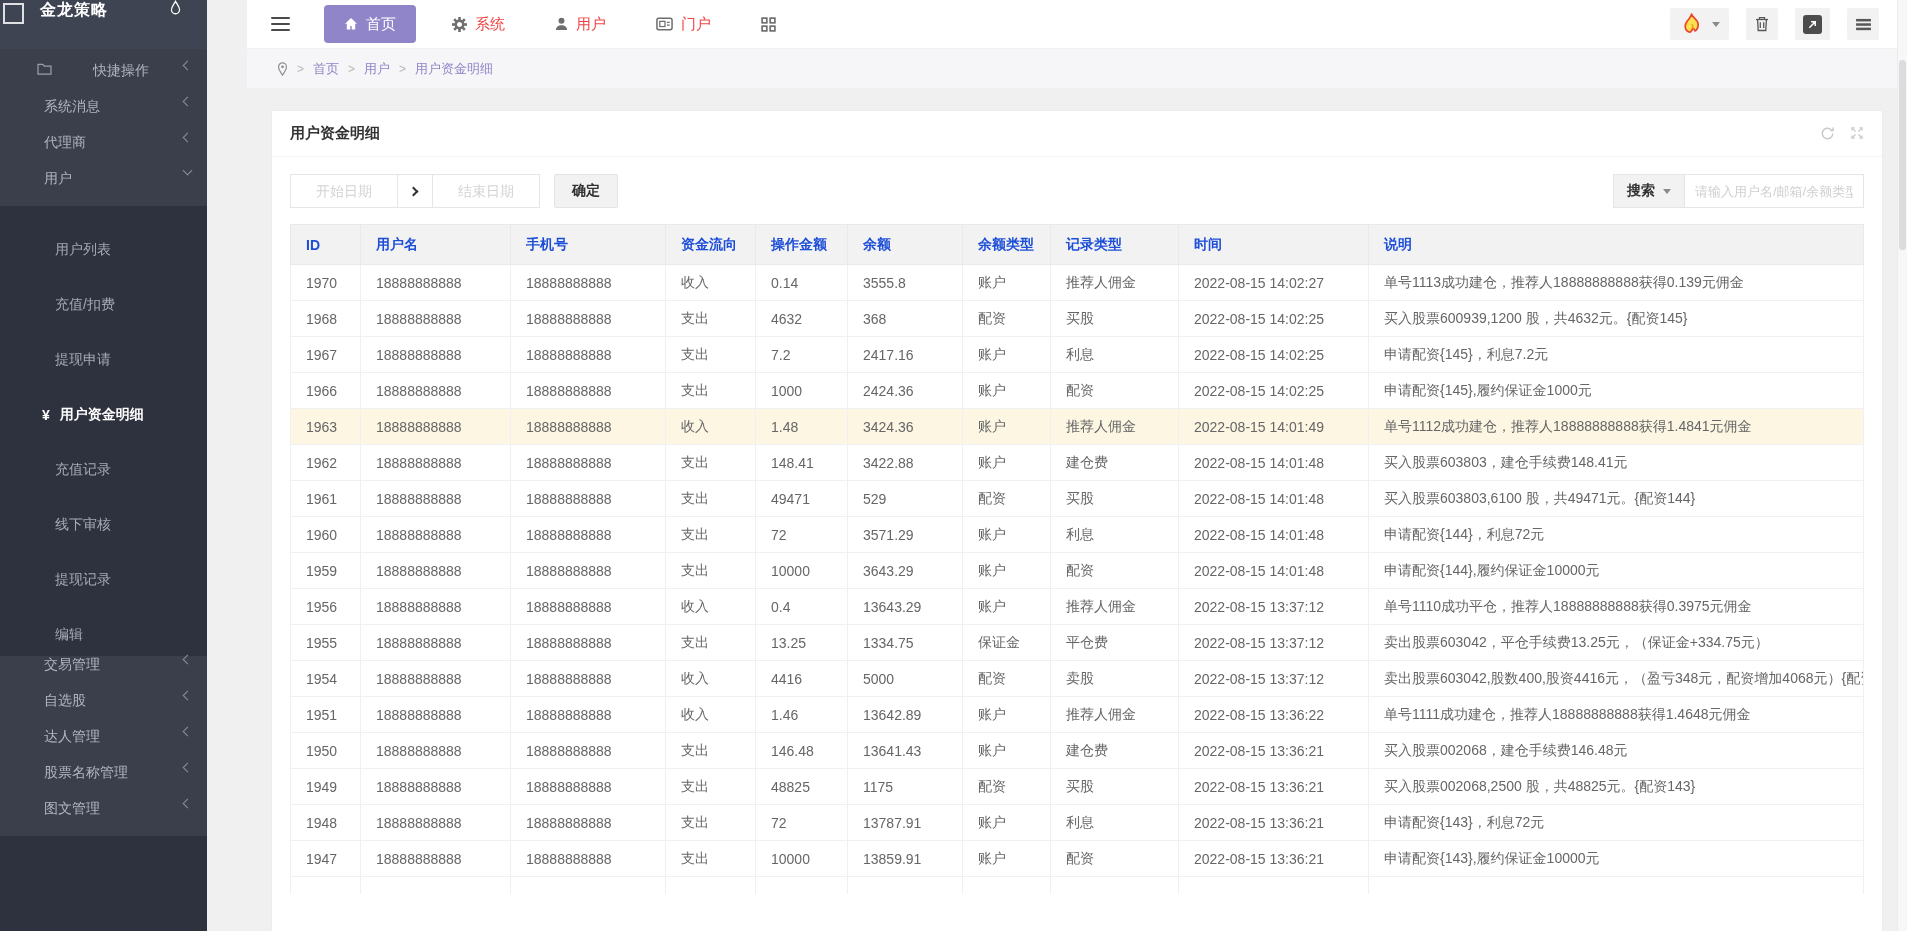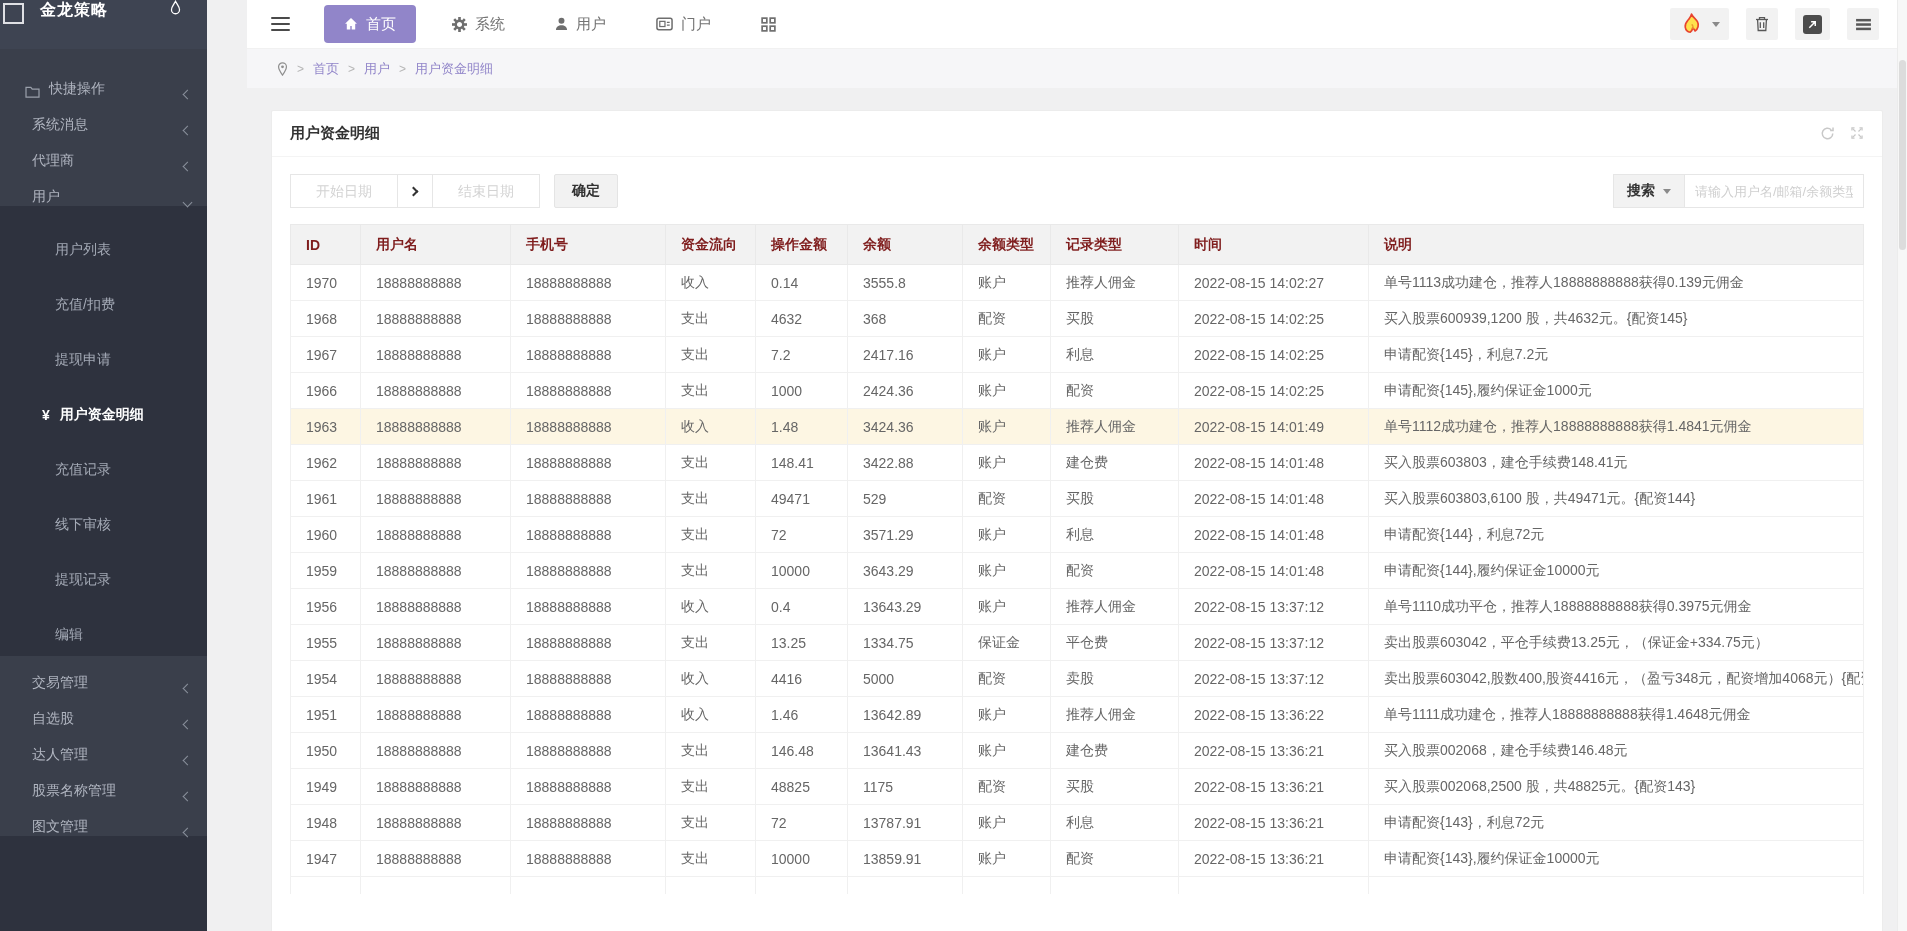--- a/index.html
+++ b/index.html
@@ -7,38 +7,38 @@
     font-family:"Liberation Sans","DejaVu Sans",sans-serif; background:#f0f0f1; }
   .app { display:flex; width:1907px; height:931px; position:relative; }
 
   
   .sidebar { width:207px; flex:0 0 207px; background:var(--sidebar-bg,#2e323e); color:#b0b5c0; }
   .logo-bar { height:49px; background:var(--logo-bar-bg,#3e4452); display:flex; position:relative; }
   .logo-square { position:absolute; left:3px; top:3px; width:21px; height:21px; border:2px solid #dfe0e4; }
   .logo-text { margin-left:40px; color:#fff; font-size:16px; font-weight:bold; letter-spacing:1px; }
   .logo-drop { margin-left:auto; margin-right:26px; display:flex; color:#fff; }
   .side-menu { background:var(--sidebar-item-bg,#3a3f4b); padding-top:13px; }
-  .side-item { height:36px; display:flex; align-items:flex-end; padding:0 16px 0 32px; font-size:14px; color:#b0b5c0; cursor:pointer; }
+  .side-item { height:36px; display:flex; align-items:flex-start; padding:0 16px 0 44px; font-size:14px; color:#b0b5c0; cursor:pointer;gap:32px; }
   .side-ic { display:flex; margin-left:-7px; margin-right:9px; color:#9aa0ab; }
   .chev { width:7px; height:7px; border-left:1.6px solid #8a909c; border-bottom:1.6px solid #8a909c; margin-left:auto; }
   .chev.left { transform:rotate(45deg); }
   .chev.down { transform:rotate(-45deg); margin-top:-3px; }
   .submenu { background:var(--sidebar-bg,#2e323e); padding:4px 0 6px 0; }
   .sub-item { height:31px; display:flex; align-items:center; padding-left:55px; font-size:14px; color:#a4aab6; cursor:pointer;margin-top:24px; }
   .sub-item.active { color:#ffffff; font-weight:bold; padding-left:42px; }
   .yen { margin-right:10px; font-weight:bold; font-size:14px; }
 
   
   .main { flex:1; display:flex; flex-direction:column; min-width:0;margin-left:40px; }
 
   .topbar { height:49px; background:#fff; border-bottom:1px solid #f1f1f1; display:flex; align-items:center; padding:0 28px 0 24px; }
   .burger { width:19px; display:flex; flex-direction:column; gap:3.5px; cursor:pointer; margin-right:12px; }
   .burger i { height:2.5px; background:#4a4a4a; border-radius:1px; }
   .nav-items { display:flex; align-items:center; }
-  .nav-item { display:flex; align-items:center; gap:8px; height:38px; padding:0 14px; margin-left:22px; font-size:15px; color:#737373; border-radius:4px; cursor:pointer; }
+  .nav-item { display:flex; align-items:center; gap:8px; height:38px; padding:0 14px; margin-left:22px; font-size:15px; color:#ef4444; border-radius:4px; cursor:pointer; }
   .nav-item .nav-ic { display:flex; color:#6e6e6e; }
   .nav-item.active { background:var(--accent-purple,#9185C9); color:#fff; padding:0 20px; }
   .nav-item.active .nav-ic { color:#fff; }
   .top-right { margin-left:auto; display:flex; align-items:center; gap:17px; }
   .hbtn { height:32px; min-width:32px; background:#f2f2f2; border-radius:2px; display:flex; align-items:center; justify-content:center; padding:0 8px; cursor:pointer; color:#585858; }
   .hbtn.avatar { padding:0 9px; gap:8px; }
   .caret-down { width:0; height:0; border-left:4px solid transparent; border-right:4px solid transparent; border-top:5px solid #8a8a8a; }
   .ext-box { width:19px; height:19px; background:#4c4c4c; border-radius:3px; display:flex; align-items:center; justify-content:center; }
 
   .breadcrumb { height:39px; background:#f6f6f8; display:flex; align-items:center; padding-left:30px; font-size:13px; }
@@ -59,21 +59,21 @@
   .dinput::placeholder { color:#d3d3d3; }
   .darrow { width:36px; height:34px; border:1px solid #e6e6e6; margin:0 -1px; display:flex; align-items:center; justify-content:center; background:#fff; position:relative; z-index:1; cursor:pointer; }
   .chev-right { width:7px; height:7px; border-top:2.2px solid #333; border-right:2.2px solid #333; transform:rotate(45deg); margin-left:-3px; }
   .confirm-btn { margin-left:14px; height:34px; padding:0 17px; background:#f2f2f2; border:1px solid #e4e4e4; border-radius:2px; font-size:14px; color:#333; font-weight:600; cursor:pointer; }
   .search-group { margin-left:auto; display:flex; }
   .search-btn { height:34px; padding:0 13px; background:#f2f2f2; border:1px solid #e6e6e6; display:flex; align-items:center; gap:8px; font-size:14px; color:#333; font-weight:600; cursor:pointer; }
   .search-input { width:180px; height:34px; border:1px solid #e6e6e6; margin-left:-1px; padding:0 10px; font-size:13px; color:#333; outline:none; }
   .search-input::placeholder { color:#cfcfcf; }
 
   .grid-table { width:100%; border-collapse:collapse; table-layout:fixed; }
-  .grid-table th { background:#f2f2f2; height:40px; font-size:14px; color:#7f1d1d; text-align:left; padding:0 15px; font-weight:600; border:1px solid #e9e9e9; white-space:nowrap; overflow:hidden; }
+  .grid-table th { background:#f2f2f2; height:40px; font-size:14px; color:#1d4ed8; text-align:left; padding:0 15px; font-weight:600; border:1px solid #e9e9e9; white-space:nowrap; overflow:hidden; }
   .grid-table td { height:36px; padding:0 15px; border:1px solid #f0f0f0; font-size:14px; color:#666; white-space:nowrap; overflow:hidden; background:#fff; }
   .grid-table tr.hl td { background:var(--highlight-row,#fdf6e3); }
   .grid-table tr.partial td { height:17px; border-bottom:none; }
   col.c0{width:70px} col.c1{width:150px} col.c2{width:155px} col.c3{width:90px} col.c4{width:92px}
   col.c5{width:115px} col.c6{width:88px} col.c7{width:128px} col.c8{width:190px} col.c9{width:auto}
 
   .vscroll { position:absolute; right:0; top:0; width:10px; height:931px; background:#f7f7f7; border-left:1px solid #ececec; }
   .vthumb { position:absolute; left:1px; right:1px; top:60px; height:190px; background:#dcdcdc; border-radius:4px; cursor:pointer; }
 
   .ic svg, .nav-ic svg, .side-ic svg, .crumb-pin svg, .logo-drop svg { display:block; }

